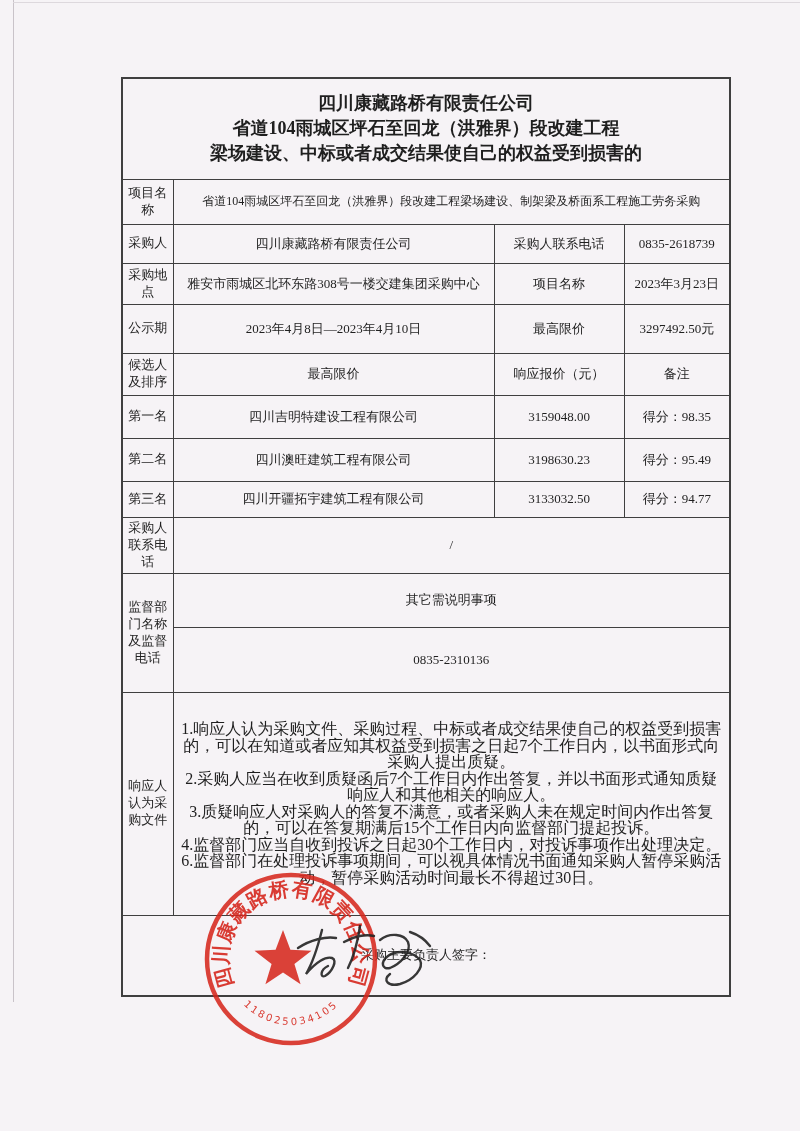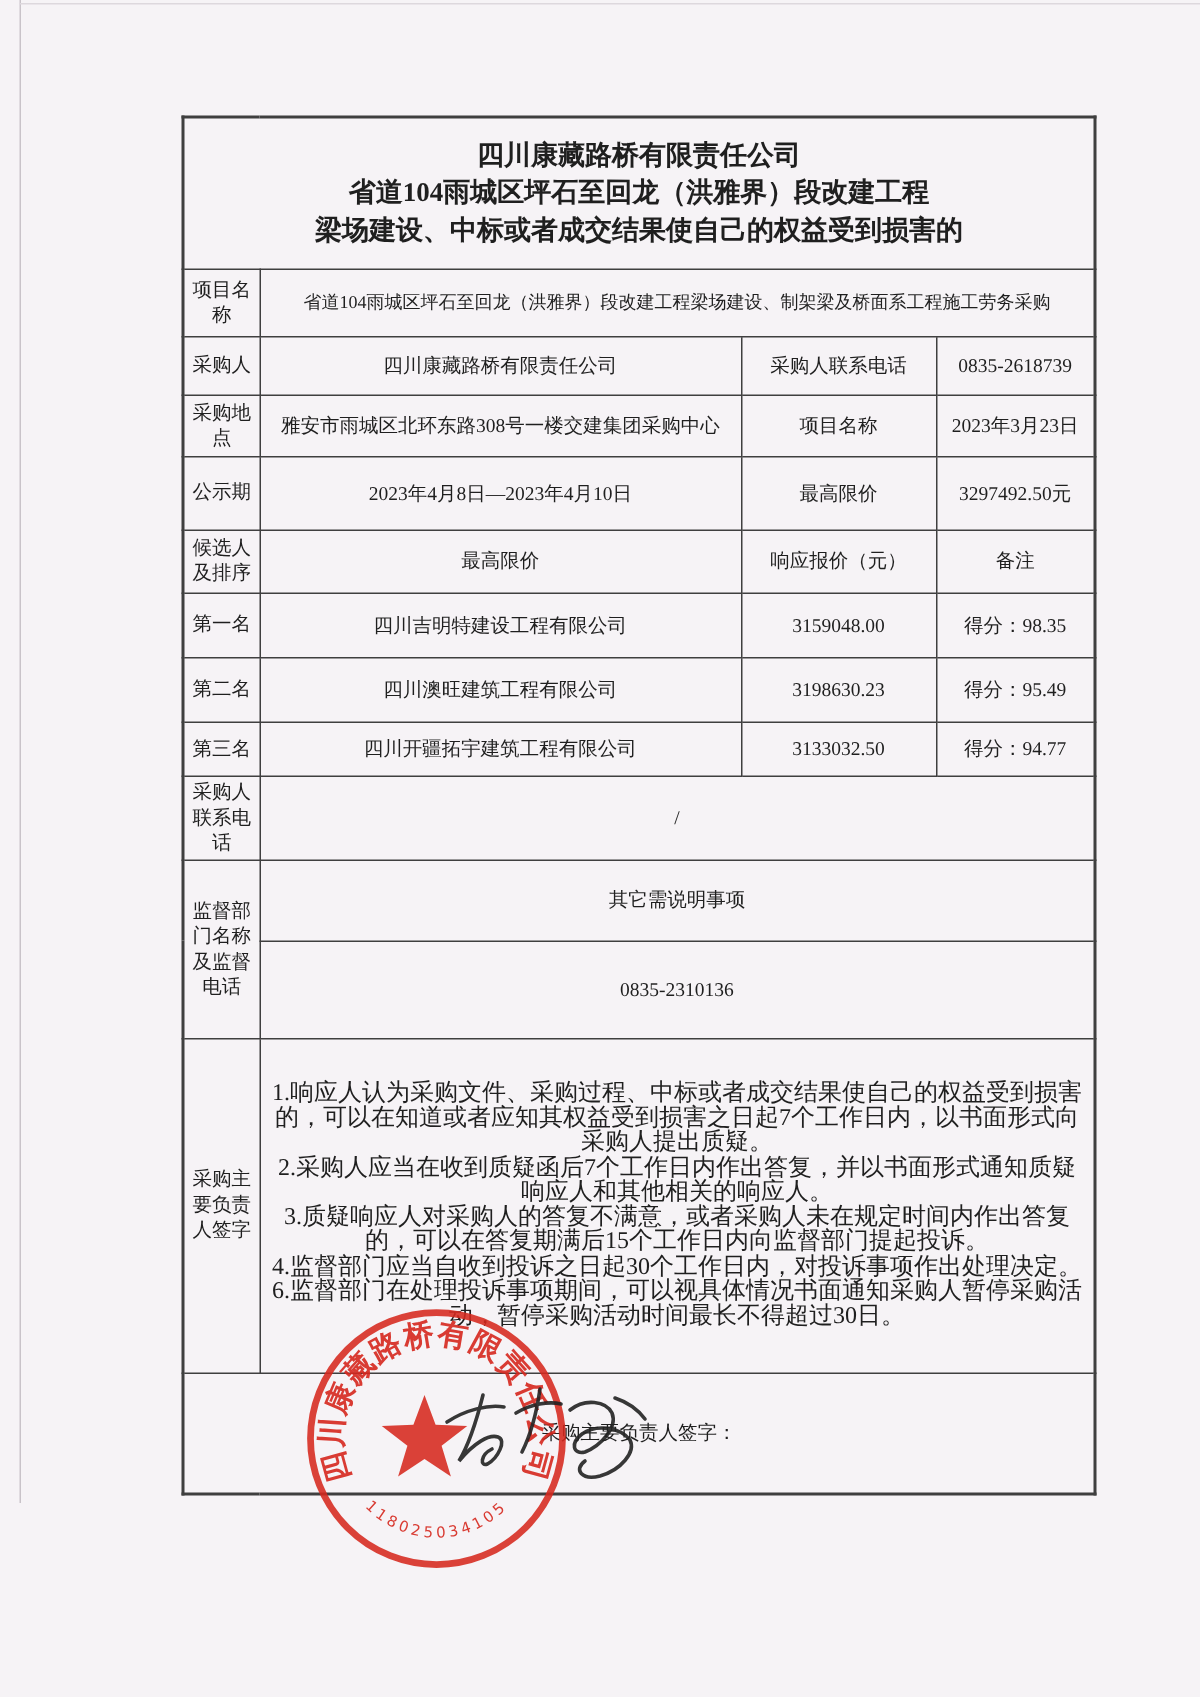--- a/index.html
+++ b/index.html
@@ -139,21 +139,21 @@
 
   <tr style="height:54px">
     <td class="lbl" rowspan="2">监督部门名称及监督电话</td>
     <td colspan="3">其它需说明事项</td>
   </tr>
   <tr style="height:65px">
     <td colspan="3">0835-2310136</td>
   </tr>
 
   <tr style="height:223px">
-    <td class="lbl">采购主要负责人签字</td>
+    <td class="lbl">响应人认为采购文件</td>
     <td colspan="3" class="objection-cell">
       <p class="obj-line">1.响应人认为采购文件、采购过程、中标或者成交结果使自己的权益受到损害的，可以在知道或者应知其权益受到损害之日起7个工作日内，以书面形式向采购人提出质疑。</p>
       <p class="obj-line">2.采购人应当在收到质疑函后7个工作日内作出答复，并以书面形式通知质疑响应人和其他相关的响应人。</p>
       <p class="obj-line">3.质疑响应人对采购人的答复不满意，或者采购人未在规定时间内作出答复的，可以在答复期满后15个工作日内向监督部门提起投诉。</p>
       <p class="obj-line">4.监督部门应当自收到投诉之日起30个工作日内，对投诉事项作出处理决定。</p>
       <p class="obj-line">6.监督部门在处理投诉事项期间，可以视具体情况书面通知采购人暂停采购活动，暂停采购活动时间最长不得超过30日。</p>
     </td>
   </tr>
 
   <tr style="height:81px">

